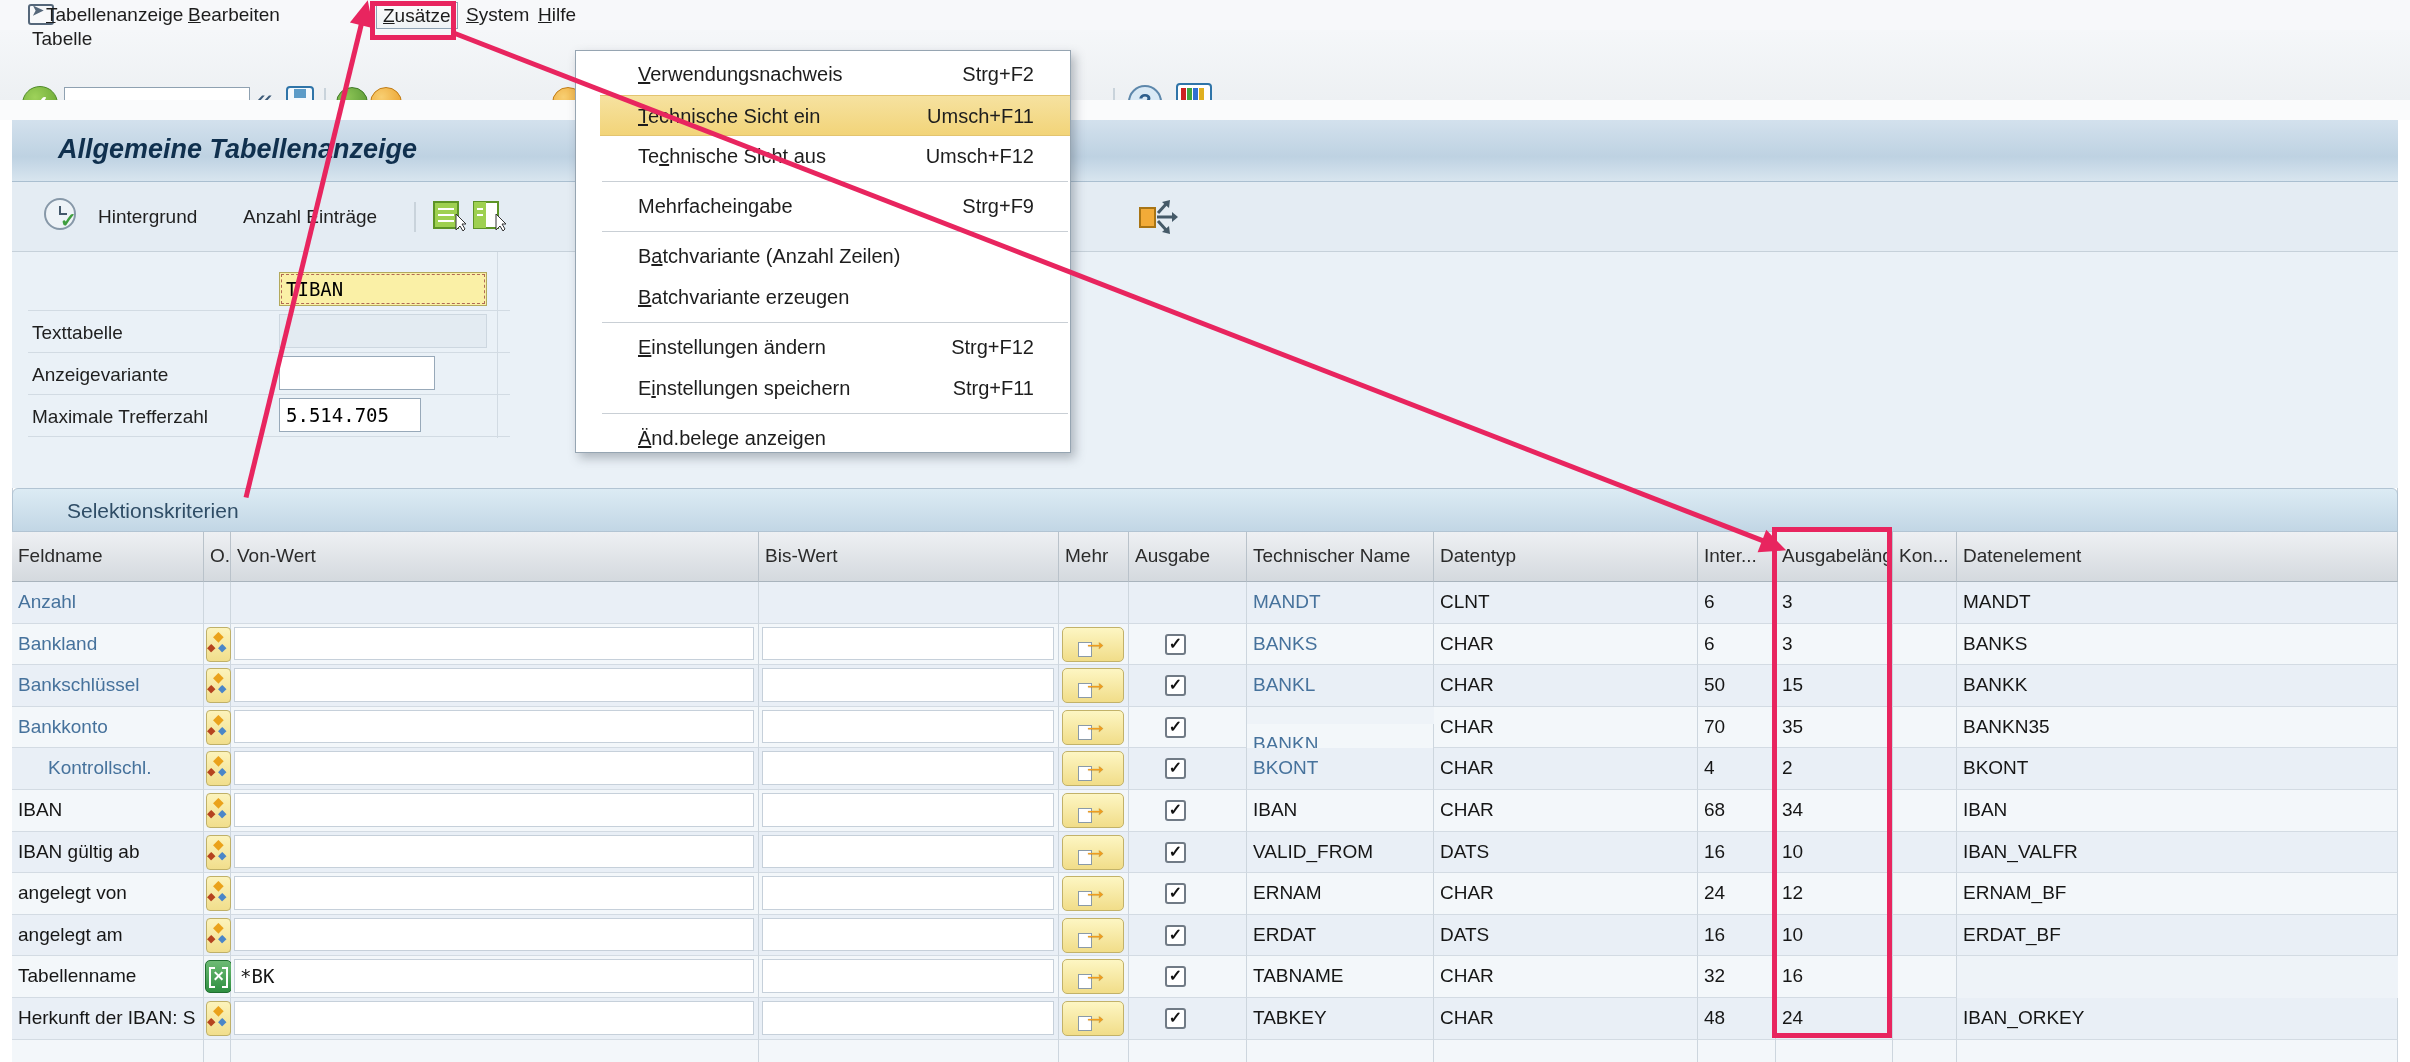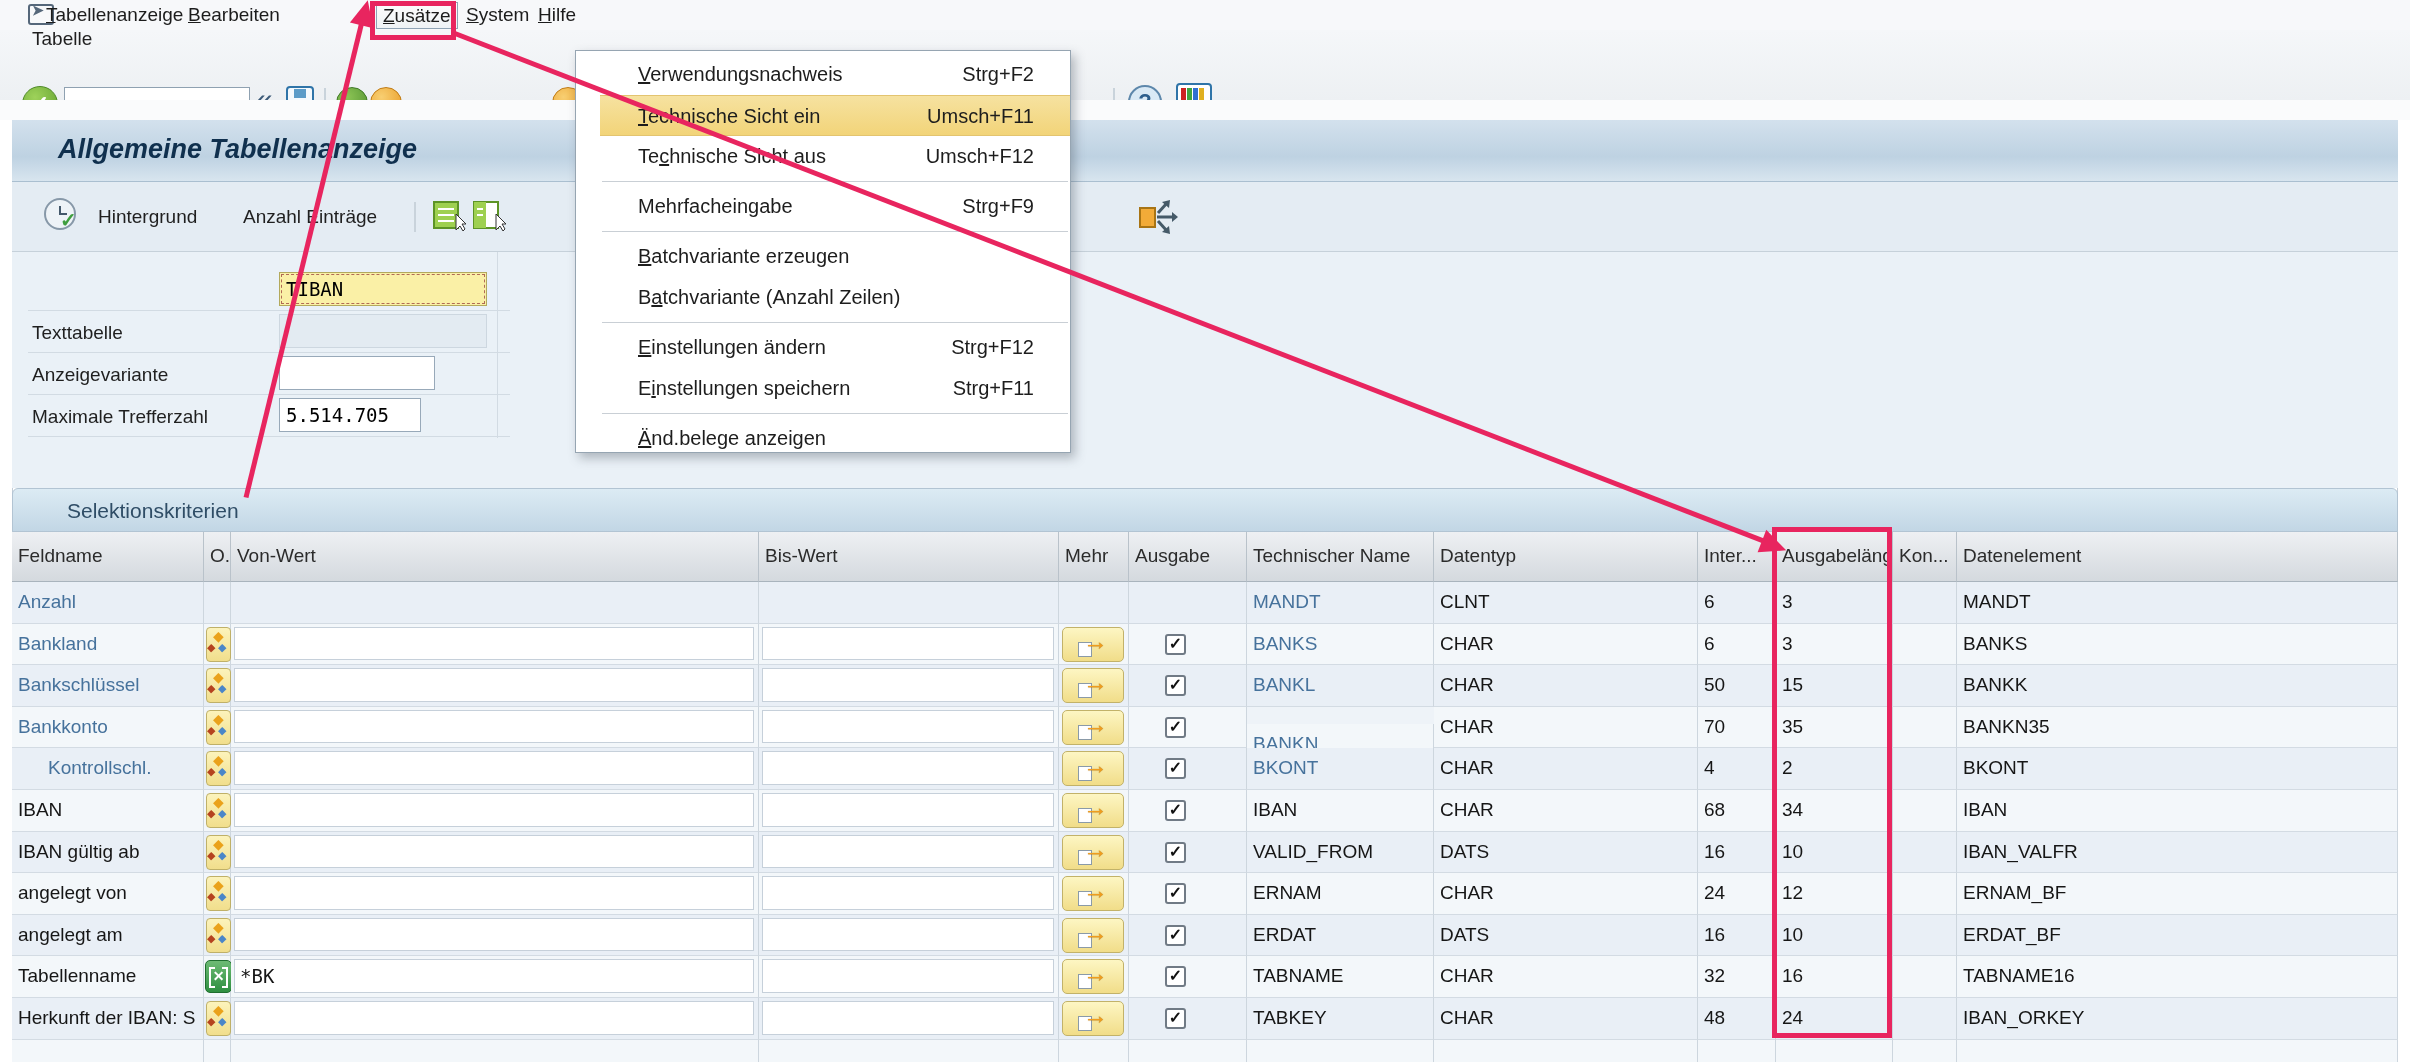--- a/index.html
+++ b/index.html
@@ -617,23 +617,20 @@
       </div>
       <div class="cell r1" style="left: 1686px; width: 78px; top: 424.4px; height: 41.6px;">
         <span class="txt">32</span>
       </div>
       <div class="cell r1" style="left: 1764px; width: 117px; top: 424.4px; height: 41.6px;">
         <span class="txt">16</span>
       </div>
       <div class="cell r1" style="left: 1881px; width: 64px; top: 424.4px; height: 41.6px;">
         <span class="txt"></span>
       </div>
-      <div class="cell r1" style="left: 1945px; width: 441px; top: 424.4px; height: 41.6px;">
-        <span class="txt">TABNAME16</span>
-      </div>
       <div class="cell r0" style="left: 0px; width: 192px; top: 466px; height: 41.6px;">
         <span class="txt">Herkunft der IBAN: S</span>
       </div>
       <div class="cell r0" style="left: 192px; width: 27px; top: 466px; height: 41.6px;">
         <div class="sel-btn">
           <span class="d1">◆</span>
           <span class="d2">◆</span>
           <span class="d3">◆</span>
         </div>
       </div>
@@ -697,25 +694,25 @@
         <span class="lbl">Te<u>c</u>hnische Sicht aus</span>
         <span class="sc">Umsch+F12</span>
       </div>
       <div class="msep"></div>
       <div class="mi">
         <span class="lbl">Mehrfacheingabe</span>
         <span class="sc">Strg+F9</span>
       </div>
       <div class="msep"></div>
       <div class="mi">
+        <span class="lbl">B<u>a</u>tchvariante (Anzahl Zeilen)</span>
+        <span class="sc"></span>
+      </div>
+      <div class="mi">
         <span class="lbl"><u>B</u>atchvariante erzeugen</span>
-        <span class="sc"></span>
-      </div>
-      <div class="mi">
-        <span class="lbl">B<u>a</u>tchvariante (Anzahl Zeilen)</span>
         <span class="sc"></span>
       </div>
       <div class="msep"></div>
       <div class="mi">
         <span class="lbl"><u>E</u>instellungen ändern</span>
         <span class="sc">Strg+F12</span>
       </div>
       <div class="mi">
         <span class="lbl">E<u>i</u>nstellungen speichern</span>
         <span class="sc">Strg+F11</span>

